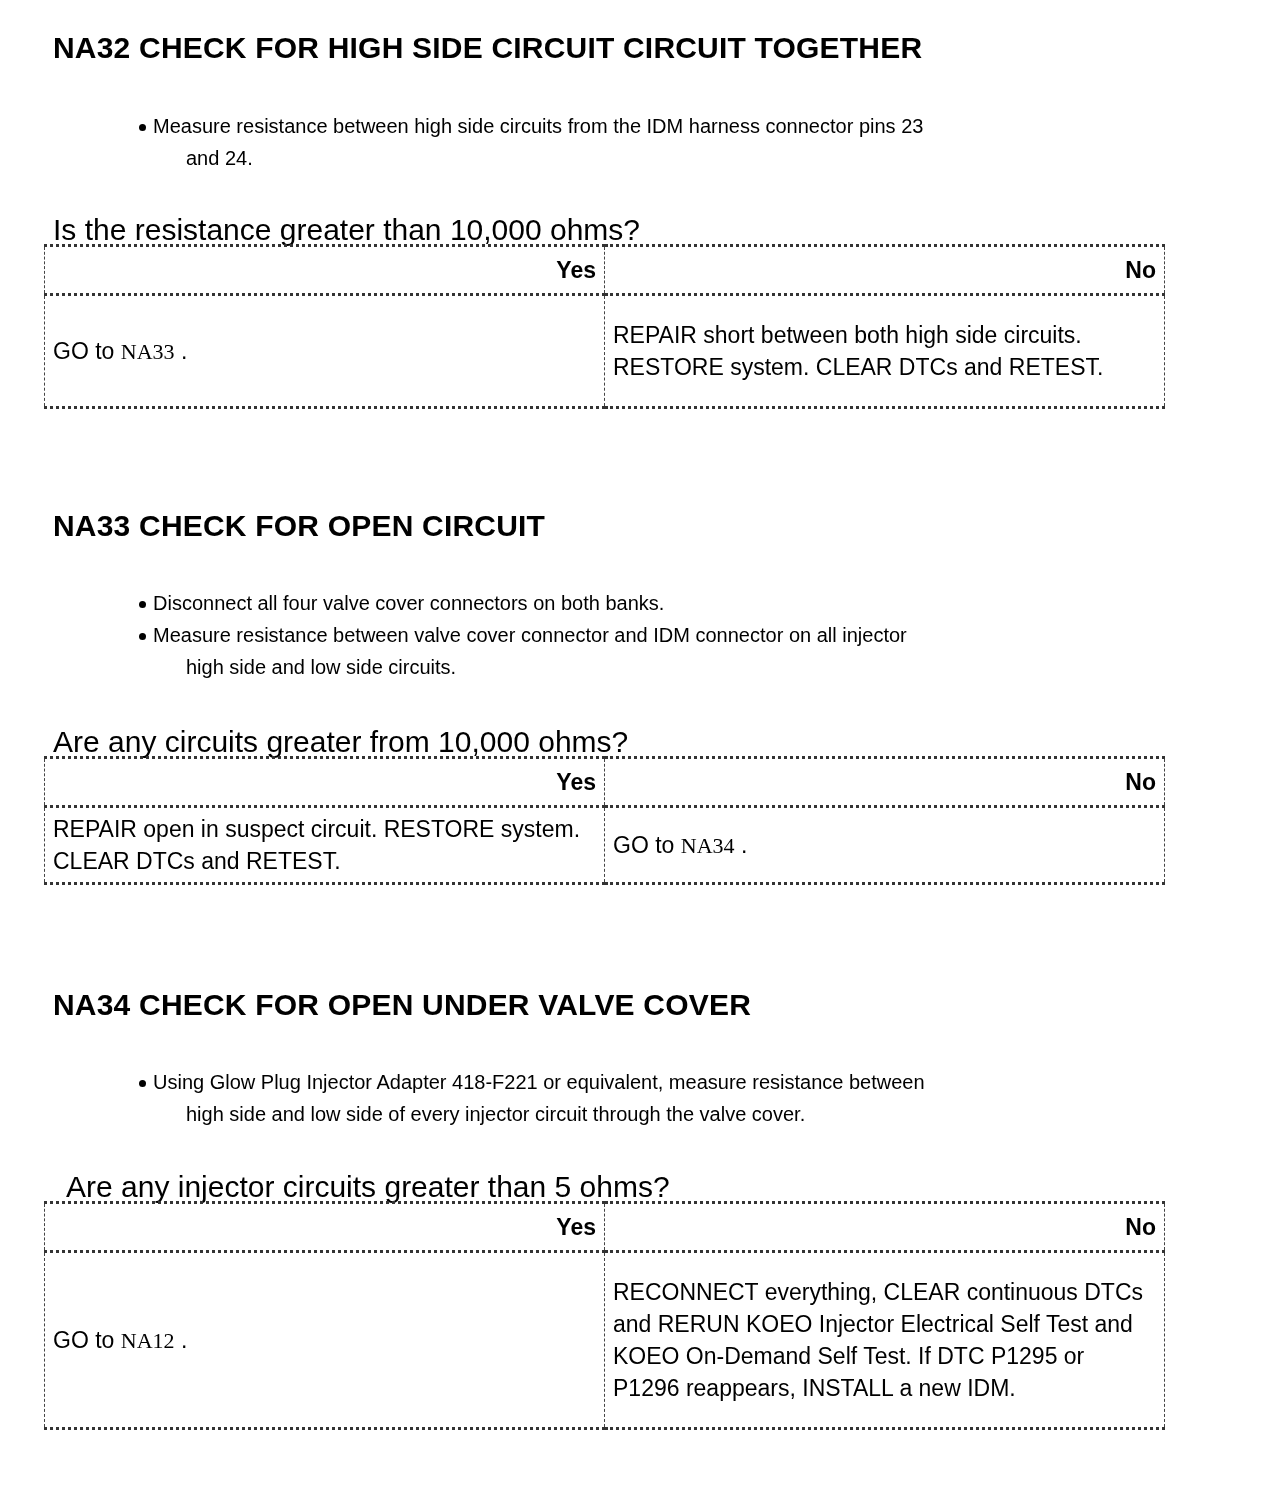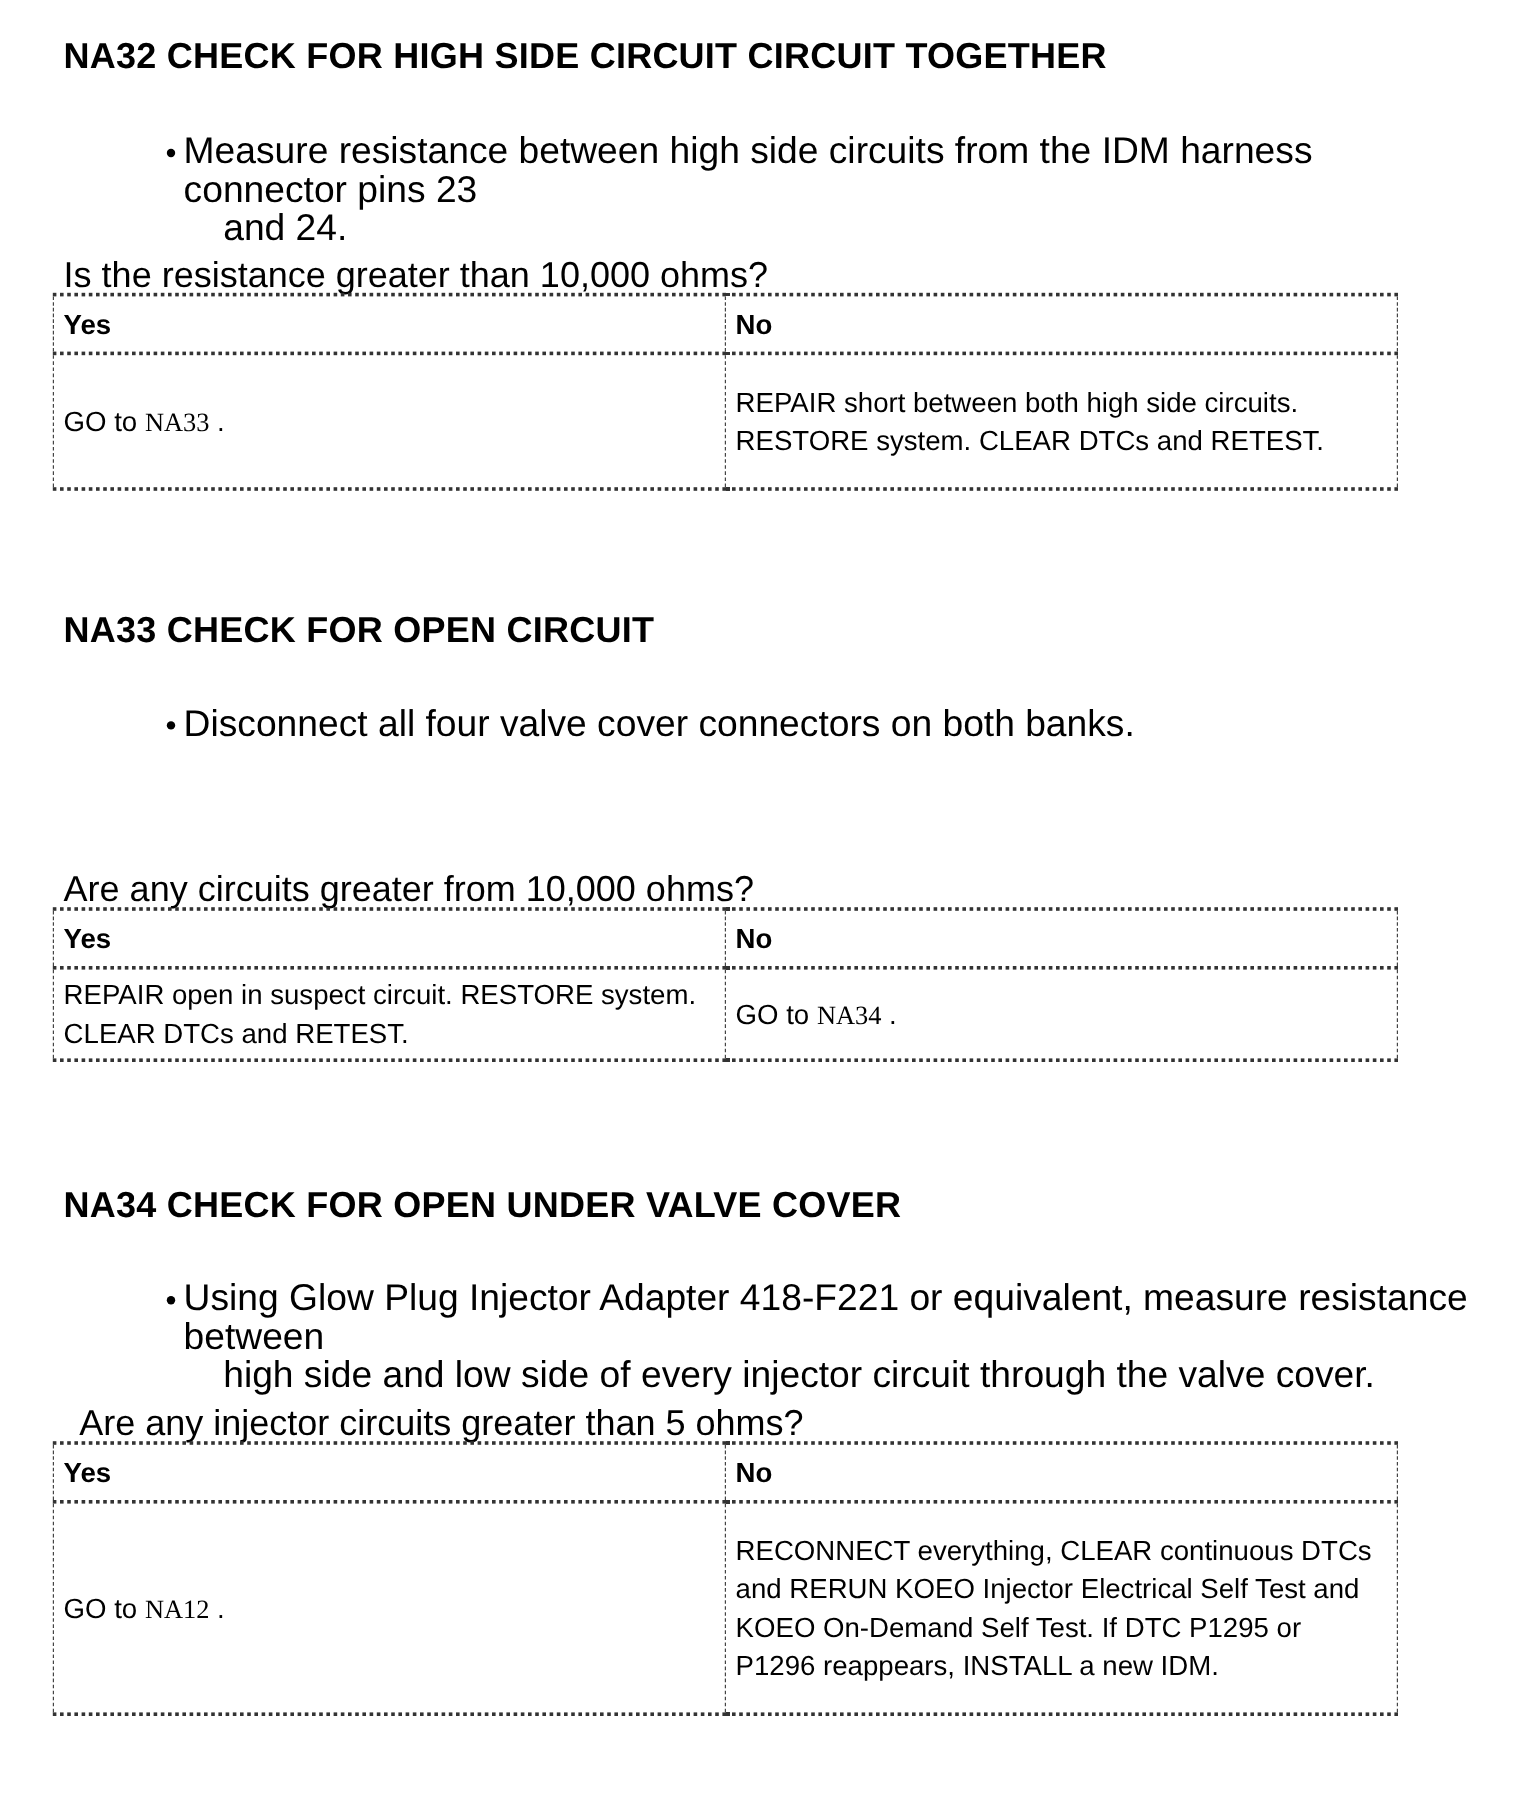--- a/index.html
+++ b/index.html
@@ -29,21 +29,21 @@
     letter-spacing: 0.2px;
     white-space: nowrap;
   }
   .bullets {
     position: absolute;
     left: 136px;
     width: 1100px;
     margin: 0;
     padding: 0;
     list-style: none;
-    font-size: 31px;
+    font-size: 20px;
     line-height: 32px;
   }
   .bullets li {
     position: relative;
     padding-left: 17px;
     text-indent: 0;
   }
   .bullets li .bullet-dot {
     position: absolute;
     left: 3px;
@@ -78,21 +78,21 @@
   }
   table.decision th,
   table.decision td {
     border-left: 1px dashed #444;
     border-right: 1px dashed #444;
     padding: 0 8px;
     vertical-align: middle;
   }
   table.decision th {
     font-weight: bold;
-    text-align: left;
+    text-align: right;
     height: 46px;
     border-top: 3px dotted #333;
     border-bottom: 3px dotted #333;
   }
   table.decision td {
     text-align: left;
     line-height: 32px;
     border-bottom: 3px dotted #333;
   }
   table.decision col.c1 { width: 560px; }
@@ -141,20 +141,25 @@
 </div>
 
 <div class="section">
   <h2 class="heading" style="top:509px;">NA33 CHECK FOR OPEN CIRCUIT</h2>
 
   <ul class="bullets" style="top:587px;">
     <li>
       <span class="bullet-dot"></span>
       <span class="bullet-text">Disconnect all four valve cover connectors on both banks.</span>
     </li>
+    <li>
+      <span class="bullet-dot"></span>
+      <span class="bullet-text">Measure resistance between valve cover connector and IDM connector on all injector</span>
+      <span class="cont-line">high side and low side circuits.</span>
+    </li>
   </ul>
 
   <p class="question" style="top:725px;">Are any circuits greater from 10,000 ohms?</p>
 
   <table class="decision" style="top:756px;">
     <colgroup>
         <col class="c1">
         <col class="c2">
       </colgroup>
     <thead>

